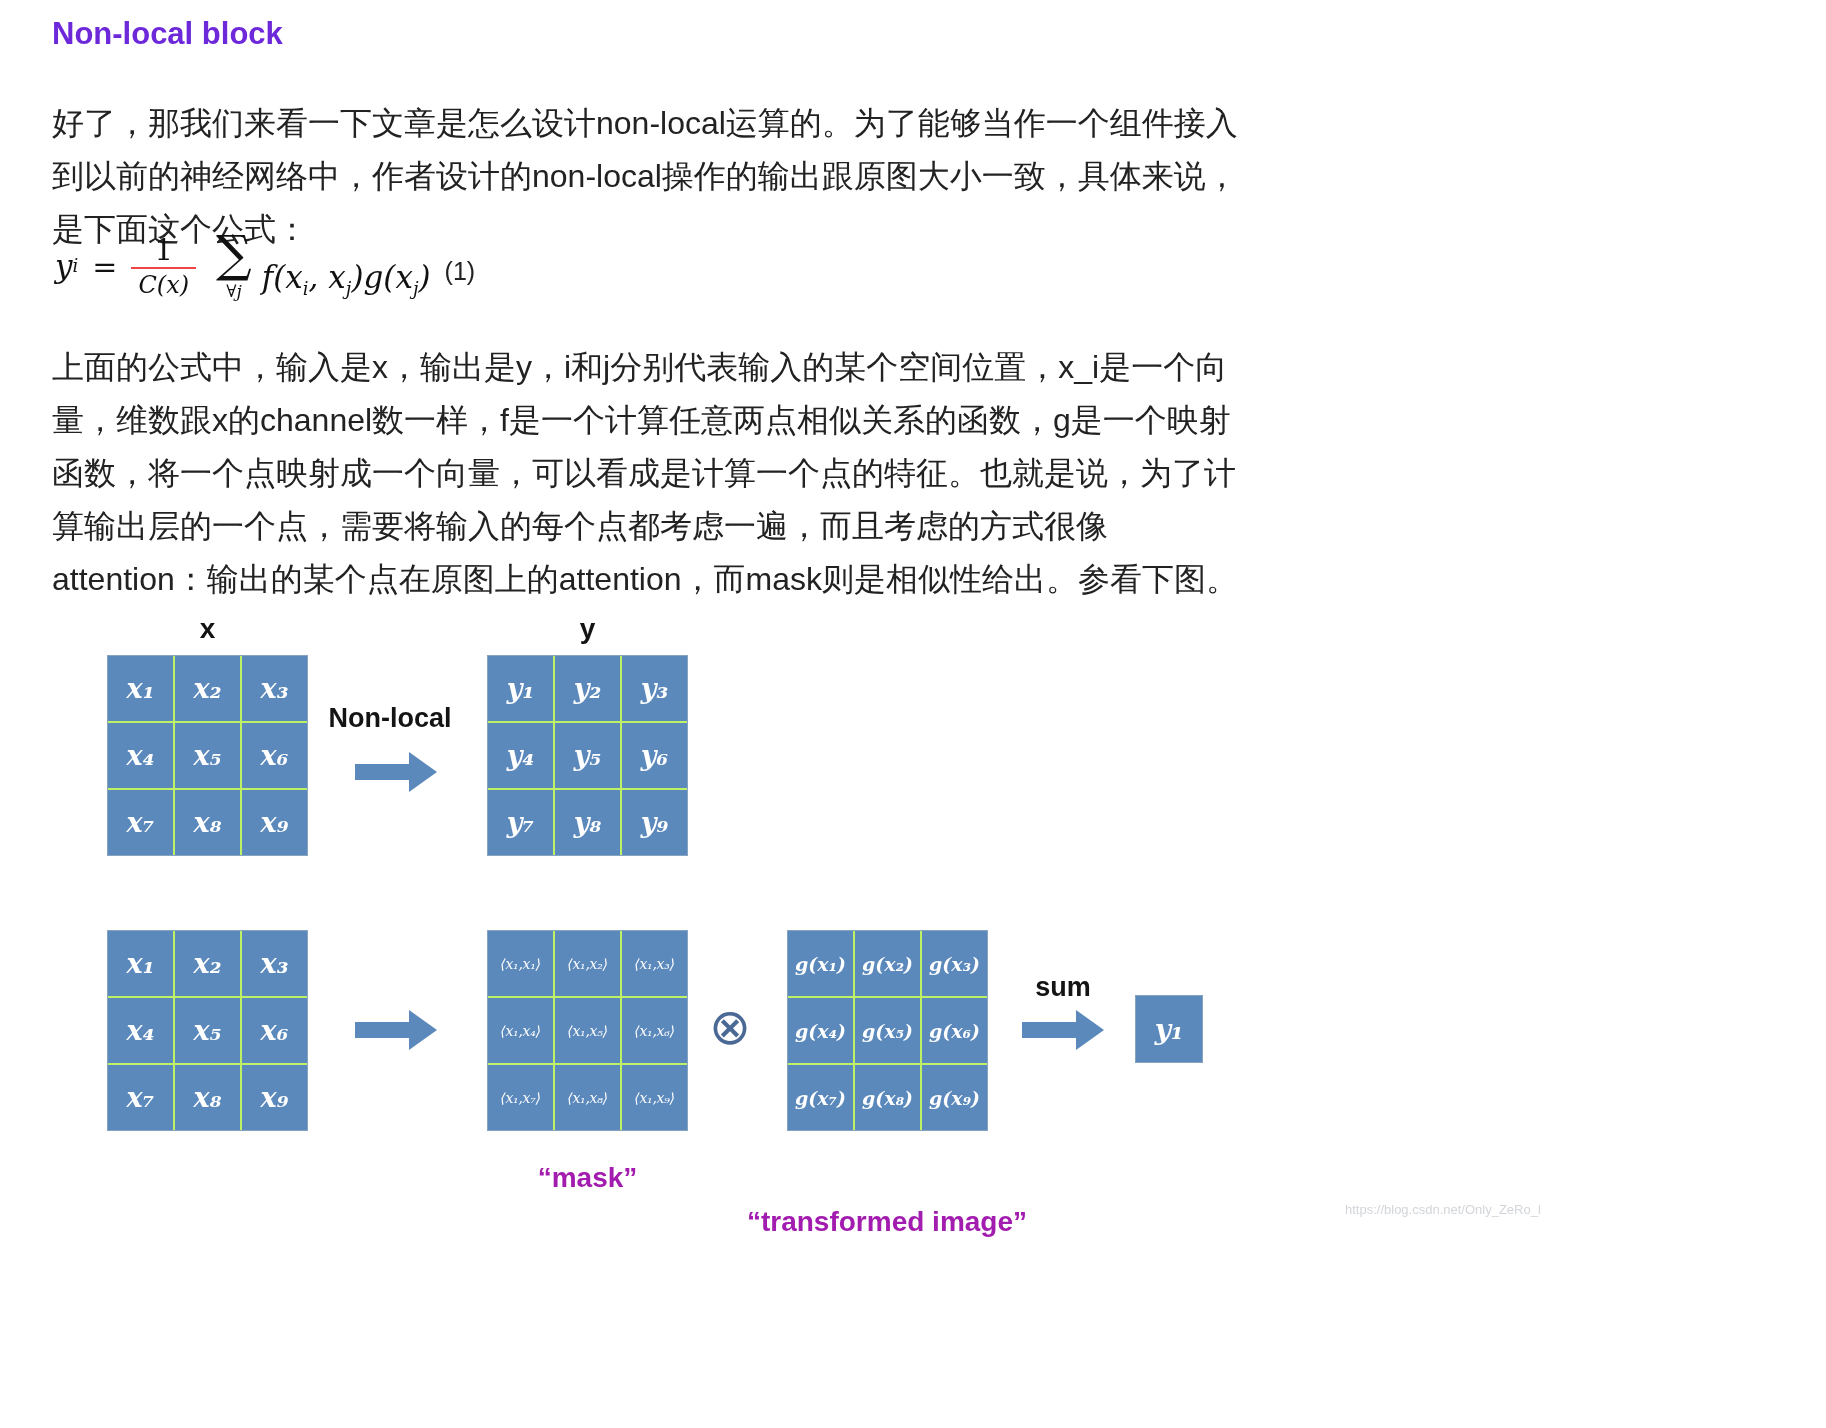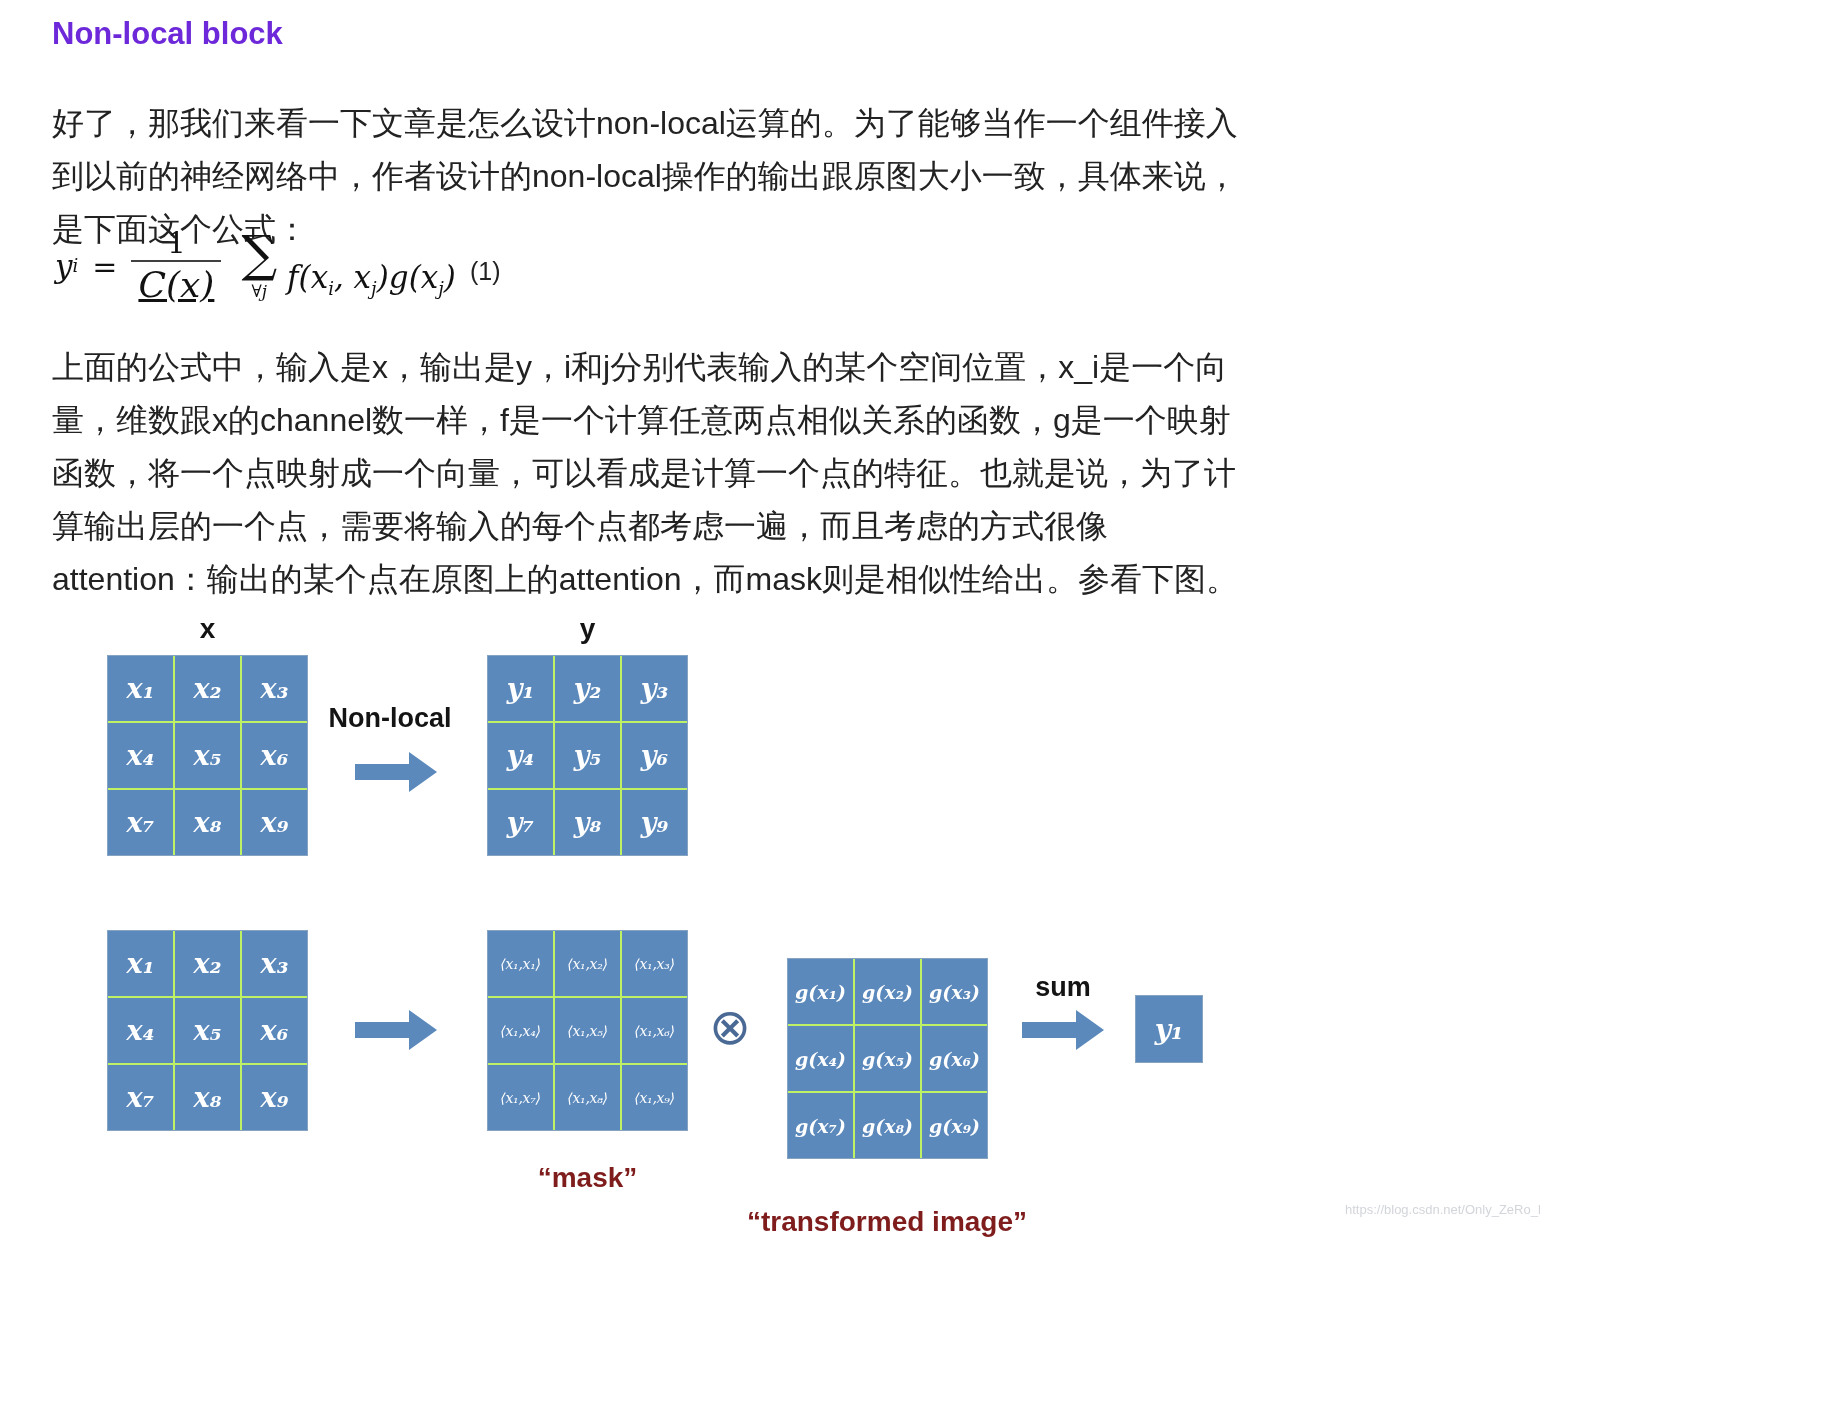--- a/index.html
+++ b/index.html
@@ -37,21 +37,21 @@
     left:55px;top:220px;height:92px;
     display:flex;align-items:center;
     font-family:"DejaVu Serif","DejaVu Sans",serif;
     color:#111;
   }
   .mvar{font-style:italic;font-size:31px;}
   .formula sub{font-style:italic;font-size:18px;line-height:0;}
   .feq{font-size:30px;margin:0 14px;font-style:normal;}
   .frac{display:inline-flex;flex-direction:column;align-items:center;margin-right:10px;}
   .frac .num{font-size:29px;line-height:1.15;}
-  .frac .den{border-top:2px solid #404040;padding:3px 7px 0;font-size:36px;font-style:italic;line-height:1.1;text-decoration:underline;}
+  .frac .den{border-top:2px solid #ef4444;padding:3px 7px 0;font-size:24px;font-style:italic;line-height:1.1;}
   .sigma-wrap{display:inline-flex;flex-direction:column;align-items:center;margin:0 10px;}
   .sigma{font-size:50px;line-height:0.95;}
   .sigma-under{font-size:17px;font-style:italic;margin-top:3px;}
   .mbody{font-style:italic;font-size:31px;white-space:nowrap;margin-top:21px;}
   .eq-no{
     font-family:"Liberation Sans",sans-serif;
     font-style:normal;font-size:25px;margin-left:14px;color:#222;
     align-self:center;margin-top:10px;
   }
 
@@ -86,21 +86,21 @@
 
   .grid-label{
     font-size:28px;font-weight:600;color:#141414;text-align:center;
     font-family:"Liberation Sans",sans-serif;
   }
   .arrow-label{
     font-size:27px;font-weight:600;color:#141414;text-align:center;
     font-family:"Liberation Sans",sans-serif;
   }
   .caption{
-    font-size:28px;font-weight:600;color:#7f1d1d;text-align:center;
+    font-size:28px;font-weight:600;color:#a21caf;text-align:center;
     font-family:"Liberation Sans",sans-serif;
   }
 
   .block-arrow{width:82px;height:40px;}
   .block-arrow::before{
     content:"";position:absolute;left:0;top:12px;width:54px;height:16px;
     background:var(--arrow-blue);
   }
   .block-arrow::after{
     content:"";position:absolute;left:54px;top:0;width:0;height:0;
@@ -195,21 +195,21 @@
   <div class="cell small">⟨x₁,x₄⟩</div>
   <div class="cell small">⟨x₁,x₅⟩</div>
   <div class="cell small">⟨x₁,x₆⟩</div>
   <div class="cell small">⟨x₁,x₇⟩</div>
   <div class="cell small">⟨x₁,x₈⟩</div>
   <div class="cell small">⟨x₁,x₉⟩</div>
 </div>
 
 <div class="abs otimes" style="left:709px;top:1002px;">⊗</div>
 
-<div class="abs grid3" style="left:787px;top:930px;margin-top:28px;">
+<div class="abs grid3" style="left:787px;top:930px;">
   <div class="cell mid">g(x₁)</div>
   <div class="cell mid">g(x₂)</div>
   <div class="cell mid">g(x₃)</div>
   <div class="cell mid">g(x₄)</div>
   <div class="cell mid">g(x₅)</div>
   <div class="cell mid">g(x₆)</div>
   <div class="cell mid">g(x₇)</div>
   <div class="cell mid">g(x₈)</div>
   <div class="cell mid">g(x₉)</div>
 </div>

